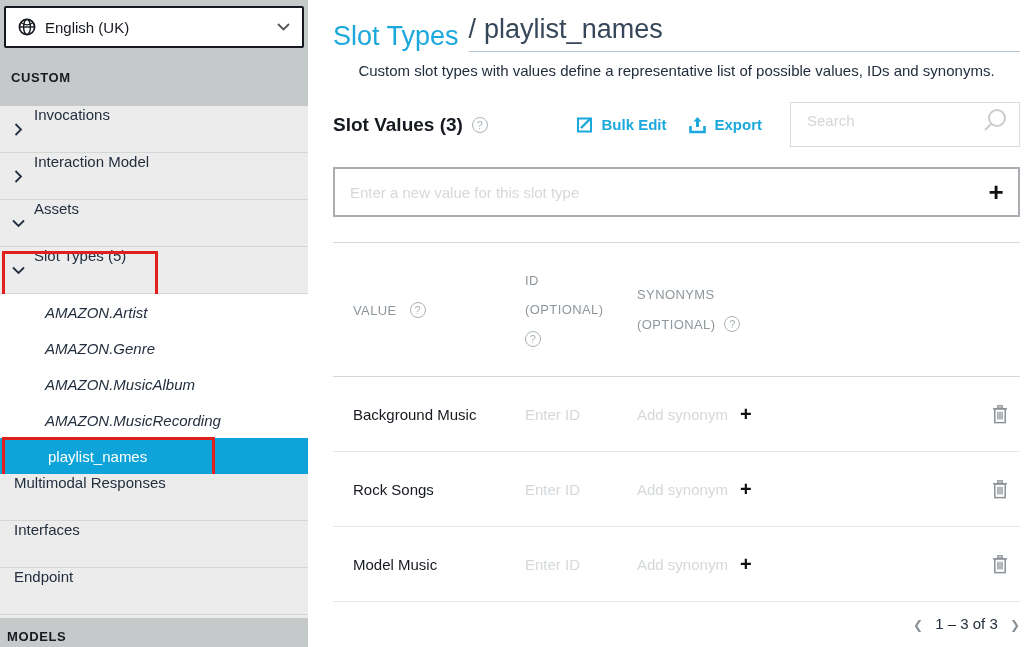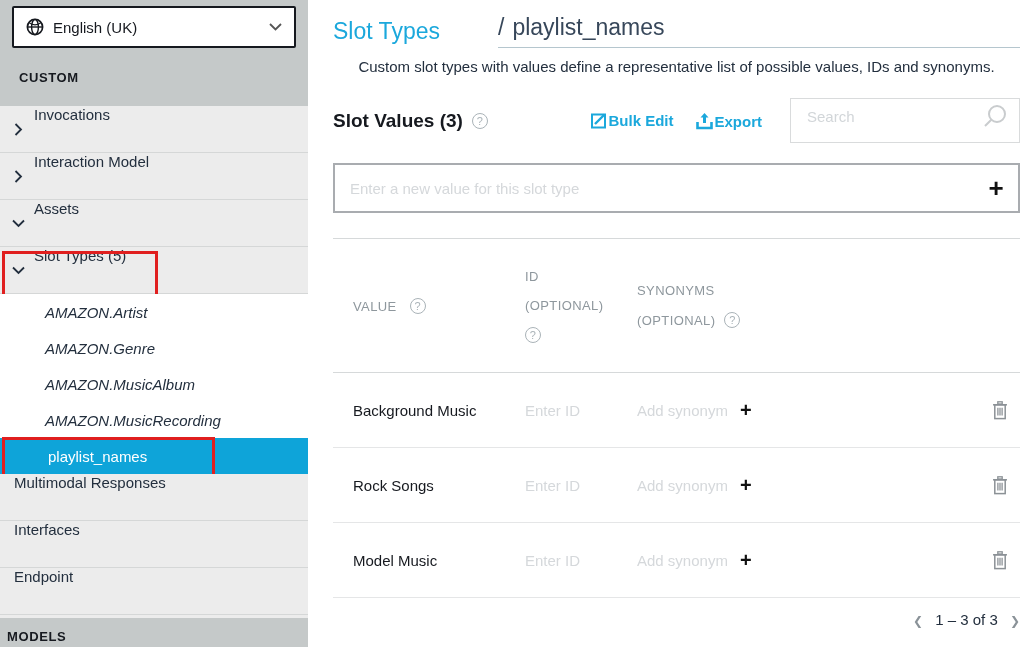--- a/index.html
+++ b/index.html
@@ -1,21 +1,21 @@
 <!DOCTYPE html>
 <html><head>
 <meta charset="utf-8">
 <style>
   * { margin:0; padding:0; box-sizing:border-box; }
   html,body { width:1032px; height:647px; overflow:hidden; background:#fff;
     font-family:"Liberation Sans", sans-serif; color:#16191f; }
 
   
   .sidebar { position:absolute; left:0; top:0; width:308px; height:647px; background:#ececec; }
-  .lang-section { background:#c5c9c9; height:106px; padding:6px 12px 0; }
+  .lang-section { background:#c5c9c9; height:106px; padding:6px 4px 0; }
   .lang-box { height:42px; background:#fff; border:2px solid #16191f; border-radius:2px;
     display:flex; align-items:center; padding:0 12px; cursor:pointer; }
   .lang-box .globe { display:flex; margin-right:9px; }
   .lang-label { font-size:15px; color:#16191f; flex:1; }
   .custom-header, .models-header { font-size:13px; font-weight:bold; letter-spacing:.6px;
     color:#16191f; padding:22px 0 0 7px; }
   .nav-item { position:relative; height:47px; background:#ececec; border-bottom:1px solid #d5d7d7;
     display:flex; padding-left:14px; cursor:pointer; }
   .nav-item .chev { width:20px; display:flex; align-items:center; }
   .nav-item.expanded .chev svg { transform:rotate(90deg); }
@@ -29,34 +29,34 @@
   .models-header { padding-top:11px; }
   
   .nav-item.annotated::after { content:""; position:absolute; left:2px; top:4px; width:150px;
     height:40px; border:3px solid #e01f1f; pointer-events:none; }
   .sub-item.annotated::after { content:""; position:absolute; left:2px; top:-1px; width:207px;
     height:36px; border:3px solid #e01f1f; pointer-events:none; }
 
   
   .main { position:absolute; left:308px; top:0; width:724px; height:647px; background:#fff;
     padding:14px 12px 0 25px; }
-  .breadcrumb { display:flex; align-items:center; font-size:23px;gap:48px; }
+  .breadcrumb { display:flex; align-items:flex-end; font-size:27px; }
   .bc-parent { color:#1ba8dc; cursor:pointer; white-space:nowrap; }
   .bc-rest { flex:1; margin-left:10px; border-bottom:1px solid #b5c6ce; padding-bottom:6px;
     color:#37475a; white-space:nowrap; }
   .bc-current { margin-left:8px; }
   .description { margin-top:10px; font-size:15px; color:#232f3e;text-align:center; }
 
   .toolbar { margin-top:23px; display:flex; align-items:center; }
   .section-title { font-size:19px; font-weight:bold; color:#16191f; }
   .help { display:inline-flex; align-items:center; justify-content:center; width:16px; height:16px;
     border:1px solid #aab3b8; border-radius:50%; color:#aab3b8; font-size:11px; margin-left:9px;
     vertical-align:1px; cursor:pointer; }
   .links { display:flex; align-items:center; gap:22px; margin-left:auto; margin-right:28px; }
-  .tool-link { display:flex; align-items:flex-end; color:#1ba8dc; font-size:15px;
+  .tool-link { display:flex; align-items:flex-start; gap:7px; color:#1ba8dc; font-size:15px;
     font-weight:bold; cursor:pointer; }
   .search-box { width:230px; height:45px; border:1px solid #d9dbdc; display:flex;
     align-items:center; padding:0 10px 8px 16px; }
   .search-box input { border:none; outline:none; flex:1; font-size:15px; min-width:0;
     font-family:"Liberation Sans", sans-serif; color:#16191f; }
   .search-box input::placeholder { color:#d2d6d9; }
 
   .new-value { margin-top:20px; height:50px; border:2px solid #a9acb0; display:flex;
     align-items:center; }
   .new-value input { border:none; outline:none; flex:1; font-size:15px; padding-left:15px;

